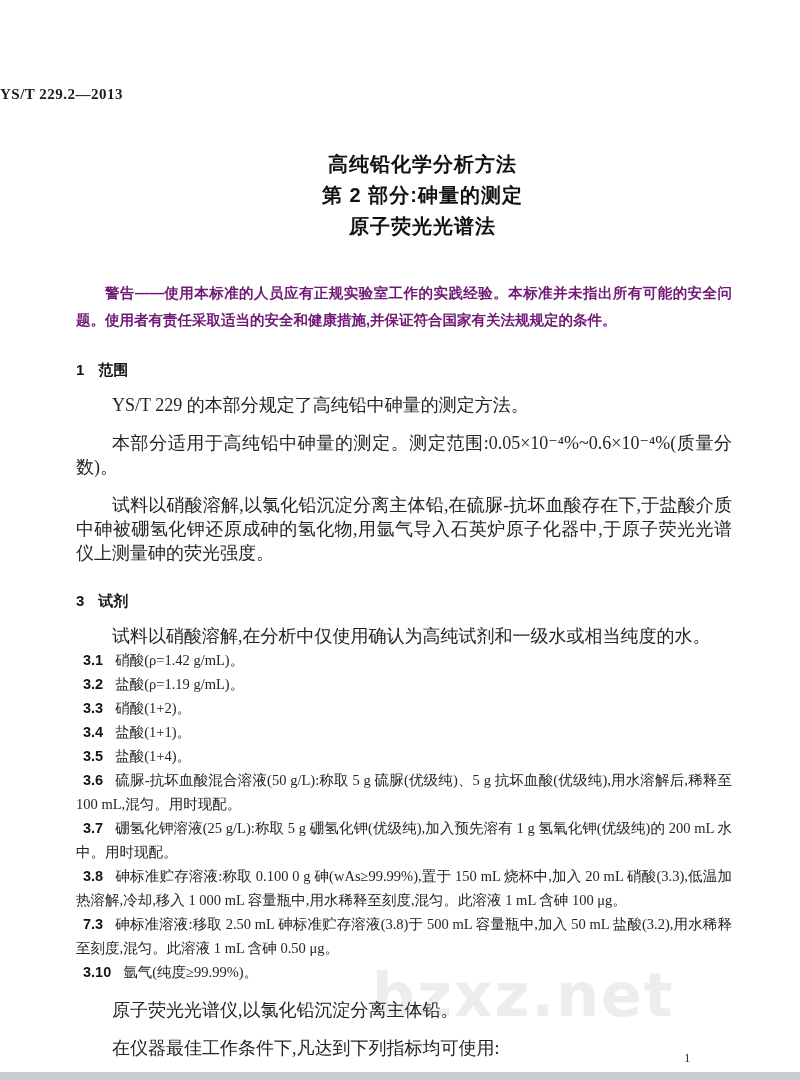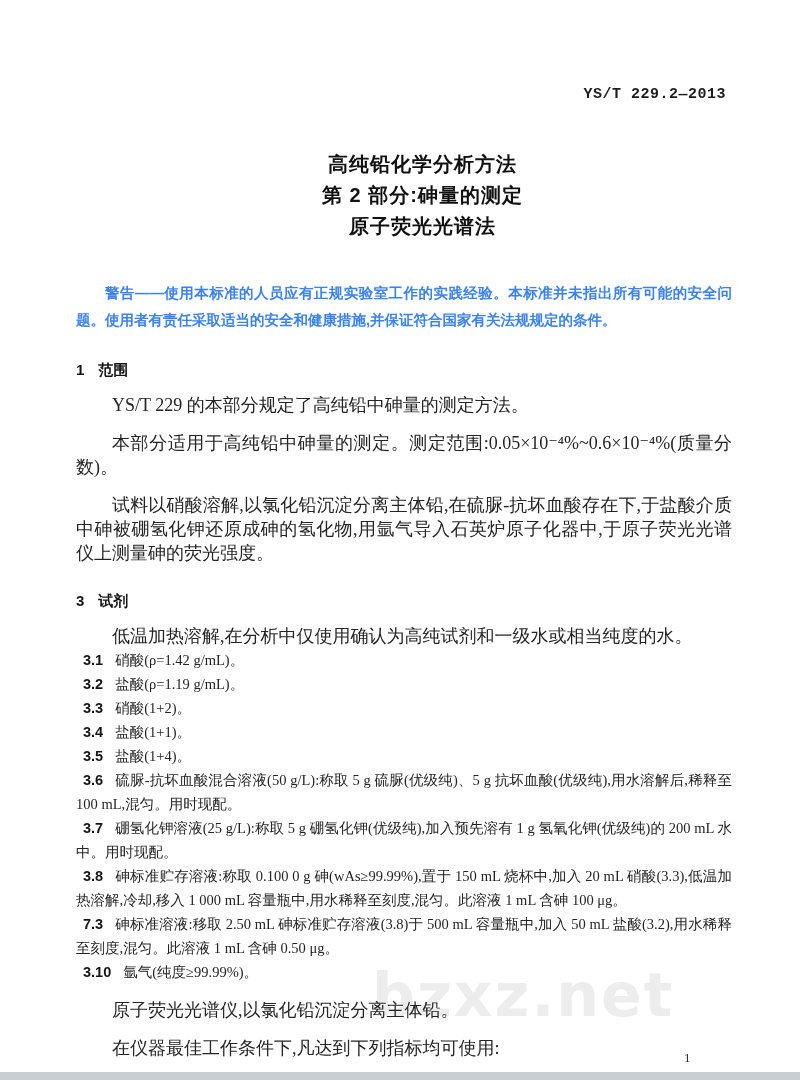--- a/index.html
+++ b/index.html
@@ -8,22 +8,22 @@
     width: 800px;
     height: 1080px;
     background: #ffffff;
     overflow: hidden;
     color: #222222;
     font-family: "Liberation Serif", "DejaVu Serif", serif;
   }
   .content { position: relative; z-index: 2; }
   .header-row {
     padding: 86px 74px 0 0;
-    text-align: right;
-    font-family: Liberation Mono, monospace;
+    text-align: left;
+    font-family: Liberation Serif, serif;
     font-weight: 700;
     font-size: 15px;
     letter-spacing: 0.5px;
     color: #1d1d1d;
   }
   .title-block {
     margin-top: 46px;
     text-align: center;
     font-family: "Liberation Sans", "DejaVu Sans", sans-serif;
     font-weight: 700;
@@ -35,21 +35,21 @@
   }
   .body-col { padding: 0 68px 0 76px; }
   .warning-para {
     margin: 38px 0 0 0;
     font-family: "Liberation Sans", "DejaVu Sans", sans-serif;
     font-weight: 700;
     font-size: 14.5px;
     line-height: 27px;
     text-indent: 2em;
     text-align: justify;
-    color: #3b82f6;
+    color: #701a75;
   }
   .sec-heading {
     margin: 26px 0 0 0;
     font-family: "Liberation Sans", "DejaVu Sans", sans-serif;
     font-weight: 700;
     font-size: 15px;
     line-height: 19px;
     color: #151515;
   }
   .sec-heading .sec-no { margin-right: 14px; }
@@ -131,21 +131,21 @@
           <section>
             <h2 class="sec-heading"><span class="sec-no">1</span><span>范围</span></h2>
             <p class="body-para">YS/T 229 的本部分规定了高纯铅中砷量的测定方法。</p>
             <p class="body-para">本部分适用于高纯铅中砷量的测定。测定范围:0.05×10⁻⁴%~0.6×10⁻⁴%(质量分数)。</p>
           </section>
           <section>
             <p class="body-para">试料以硝酸溶解,以氯化铅沉淀分离主体铅,在硫脲-抗坏血酸存在下,于盐酸介质中砷被硼氢化钾还原成砷的氢化物,用氩气导入石英炉原子化器中,于原子荧光光谱仪上测量砷的荧光强度。</p>
           </section>
           <section>
             <h2 class="sec-heading"><span class="sec-no">3</span><span>试剂</span></h2>
-            <p class="body-para">低温加热溶解,在分析中仅使用确认为高纯试剂和一级水或相当纯度的水。</p>
+            <p class="body-para">试料以硝酸溶解,在分析中仅使用确认为高纯试剂和一级水或相当纯度的水。</p>
             <p class="item-para"><span class="item-no">3.1</span>硝酸(ρ=1.42 g/mL)。</p>
             <p class="item-para"><span class="item-no">3.2</span>盐酸(ρ=1.19 g/mL)。</p>
             <p class="item-para"><span class="item-no">3.3</span>硝酸(1+2)。</p>
             <p class="item-para"><span class="item-no">3.4</span>盐酸(1+1)。</p>
             <p class="item-para"><span class="item-no">3.5</span>盐酸(1+4)。</p>
             <p class="item-para"><span class="item-no">3.6</span>硫脲-抗坏血酸混合溶液(50 g/L):称取 5 g 硫脲(优级纯)、5 g 抗坏血酸(优级纯),用水溶解后,稀释至 100 mL,混匀。用时现配。</p>
             <p class="item-para"><span class="item-no">3.7</span>硼氢化钾溶液(25 g/L):称取 5 g 硼氢化钾(优级纯),加入预先溶有 1 g 氢氧化钾(优级纯)的 200 mL 水中。用时现配。</p>
             <p class="item-para"><span class="item-no">3.8</span>砷标准贮存溶液:称取 0.100 0 g 砷(wAs≥99.99%),置于 150 mL 烧杯中,加入 20 mL 硝酸(3.3),低温加热溶解,冷却,移入 1 000 mL 容量瓶中,用水稀释至刻度,混匀。此溶液 1 mL 含砷 100 μg。</p>
             <p class="item-para"><span class="item-no">7.3</span>砷标准溶液:移取 2.50 mL 砷标准贮存溶液(3.8)于 500 mL 容量瓶中,加入 50 mL 盐酸(3.2),用水稀释至刻度,混匀。此溶液 1 mL 含砷 0.50 μg。</p>
             <p class="item-para"><span class="item-no">3.10</span>氩气(纯度≥99.99%)。</p>

